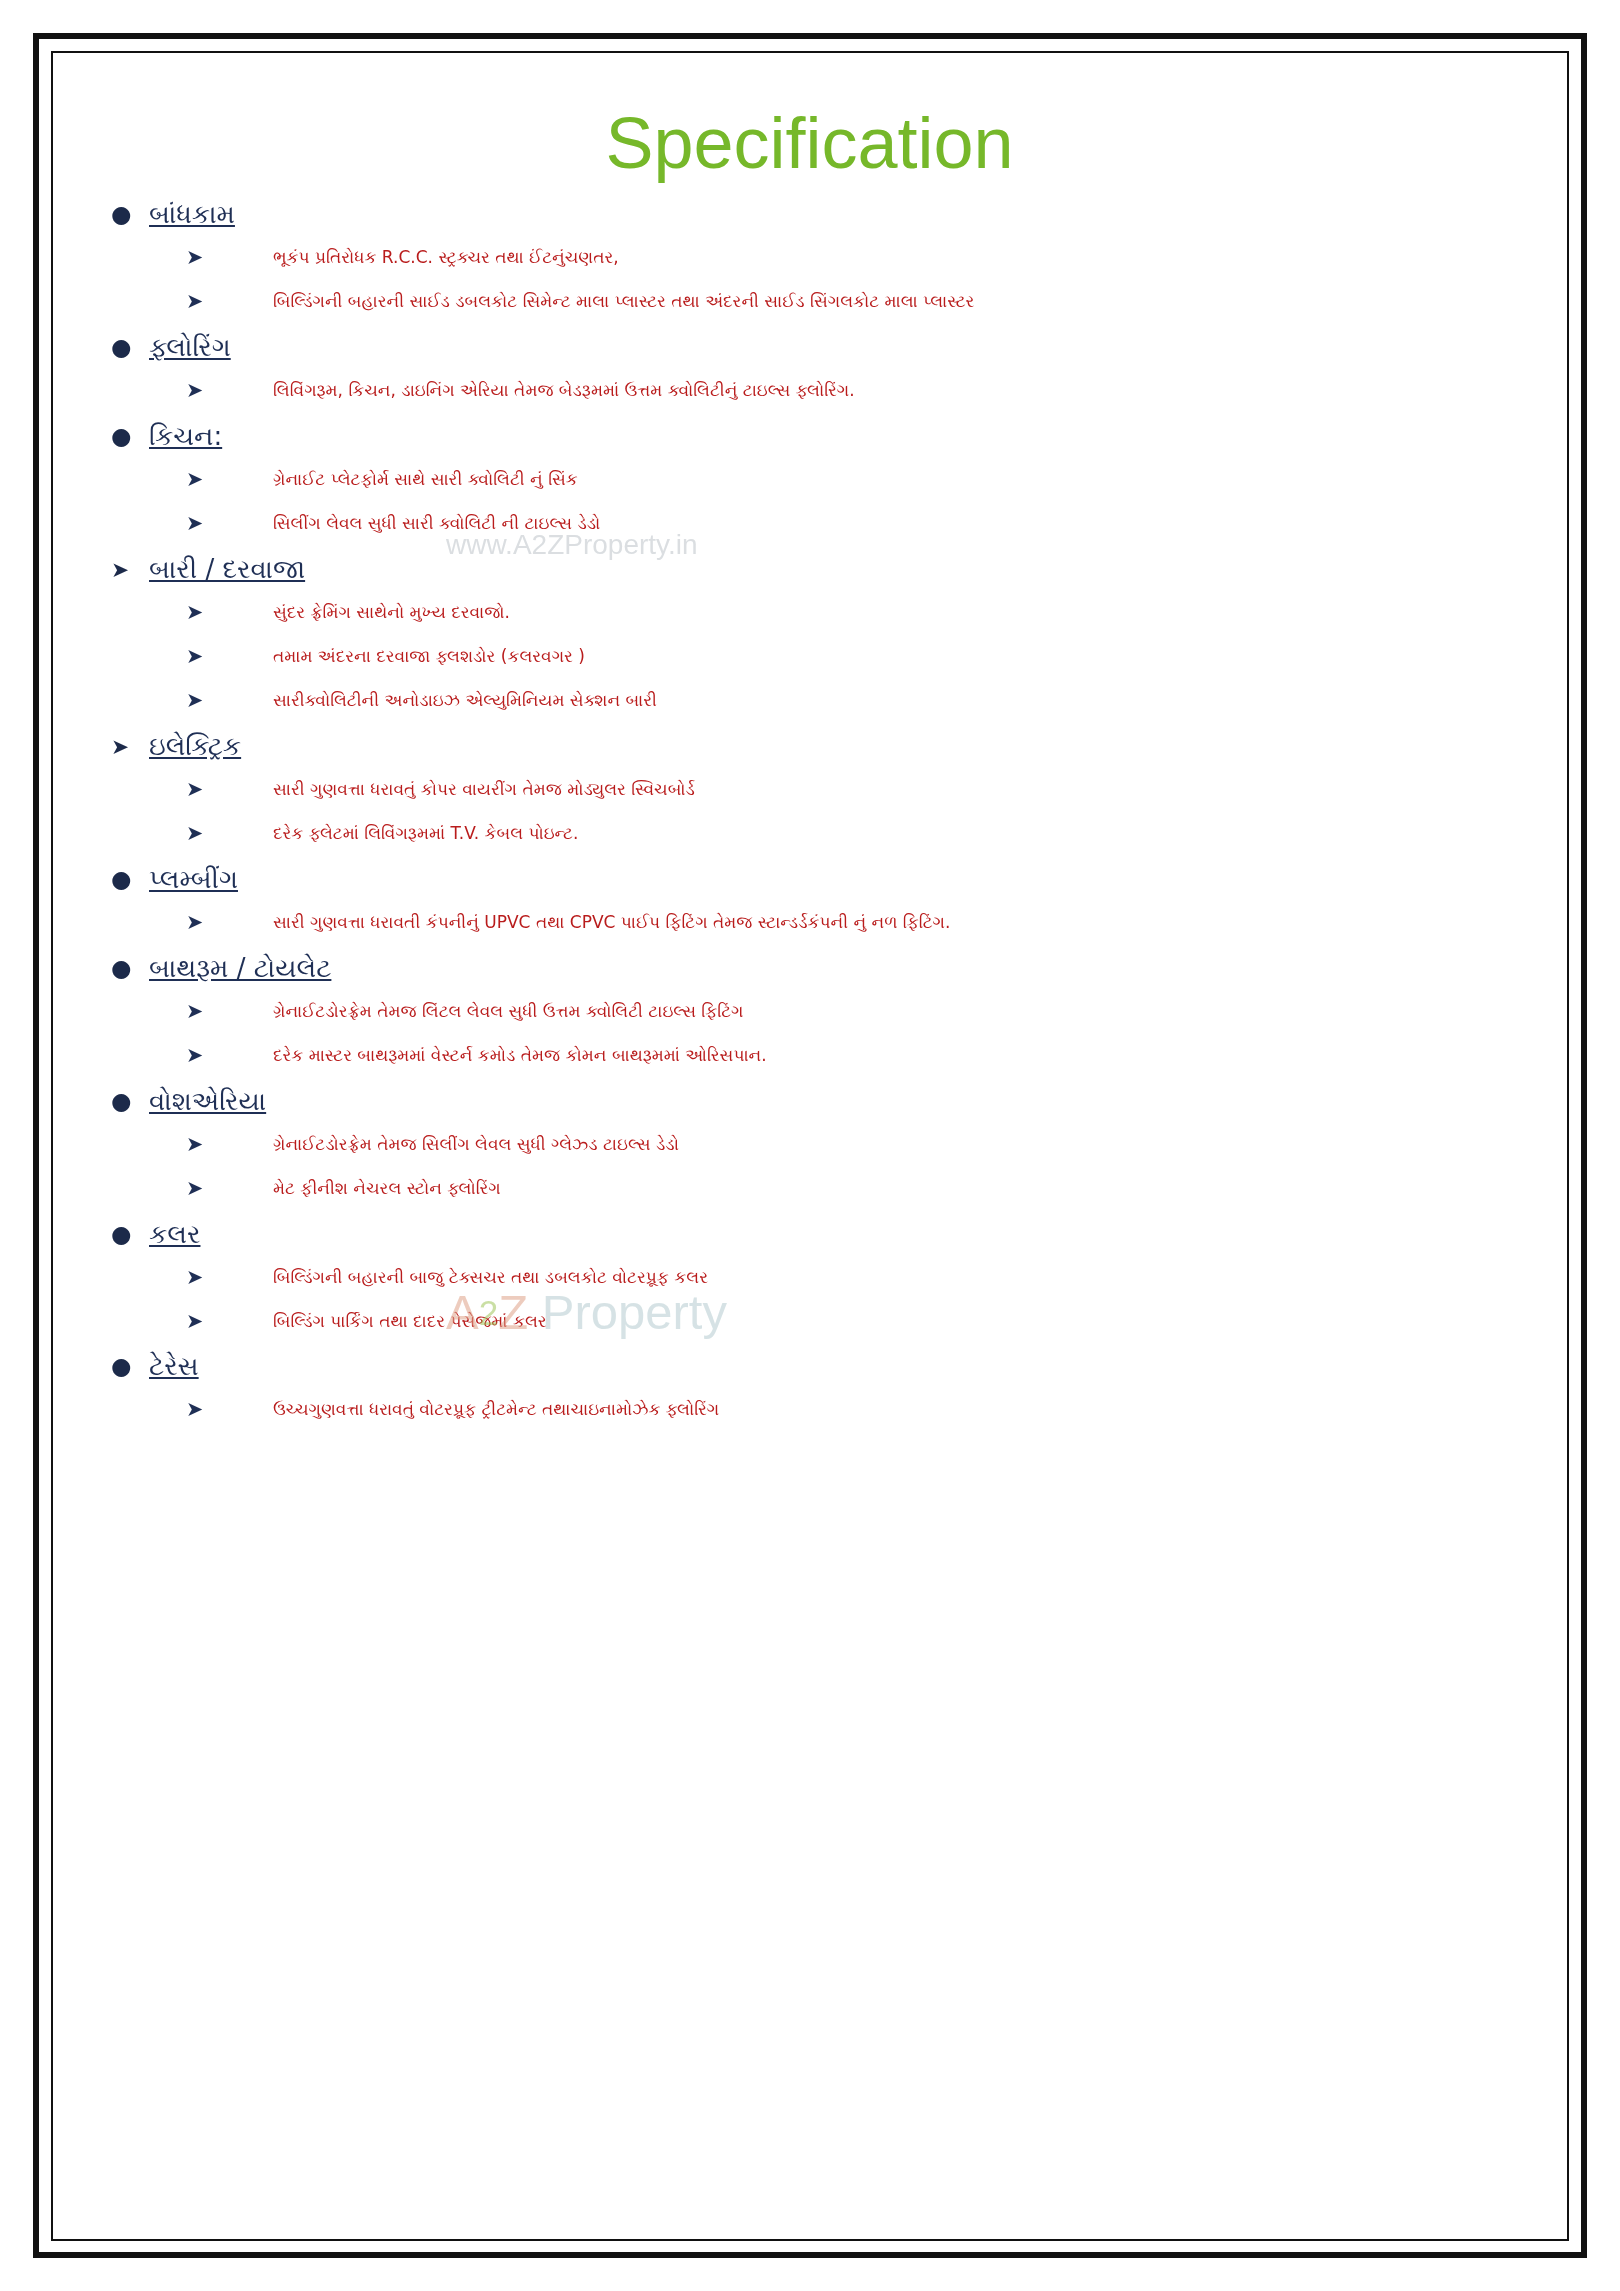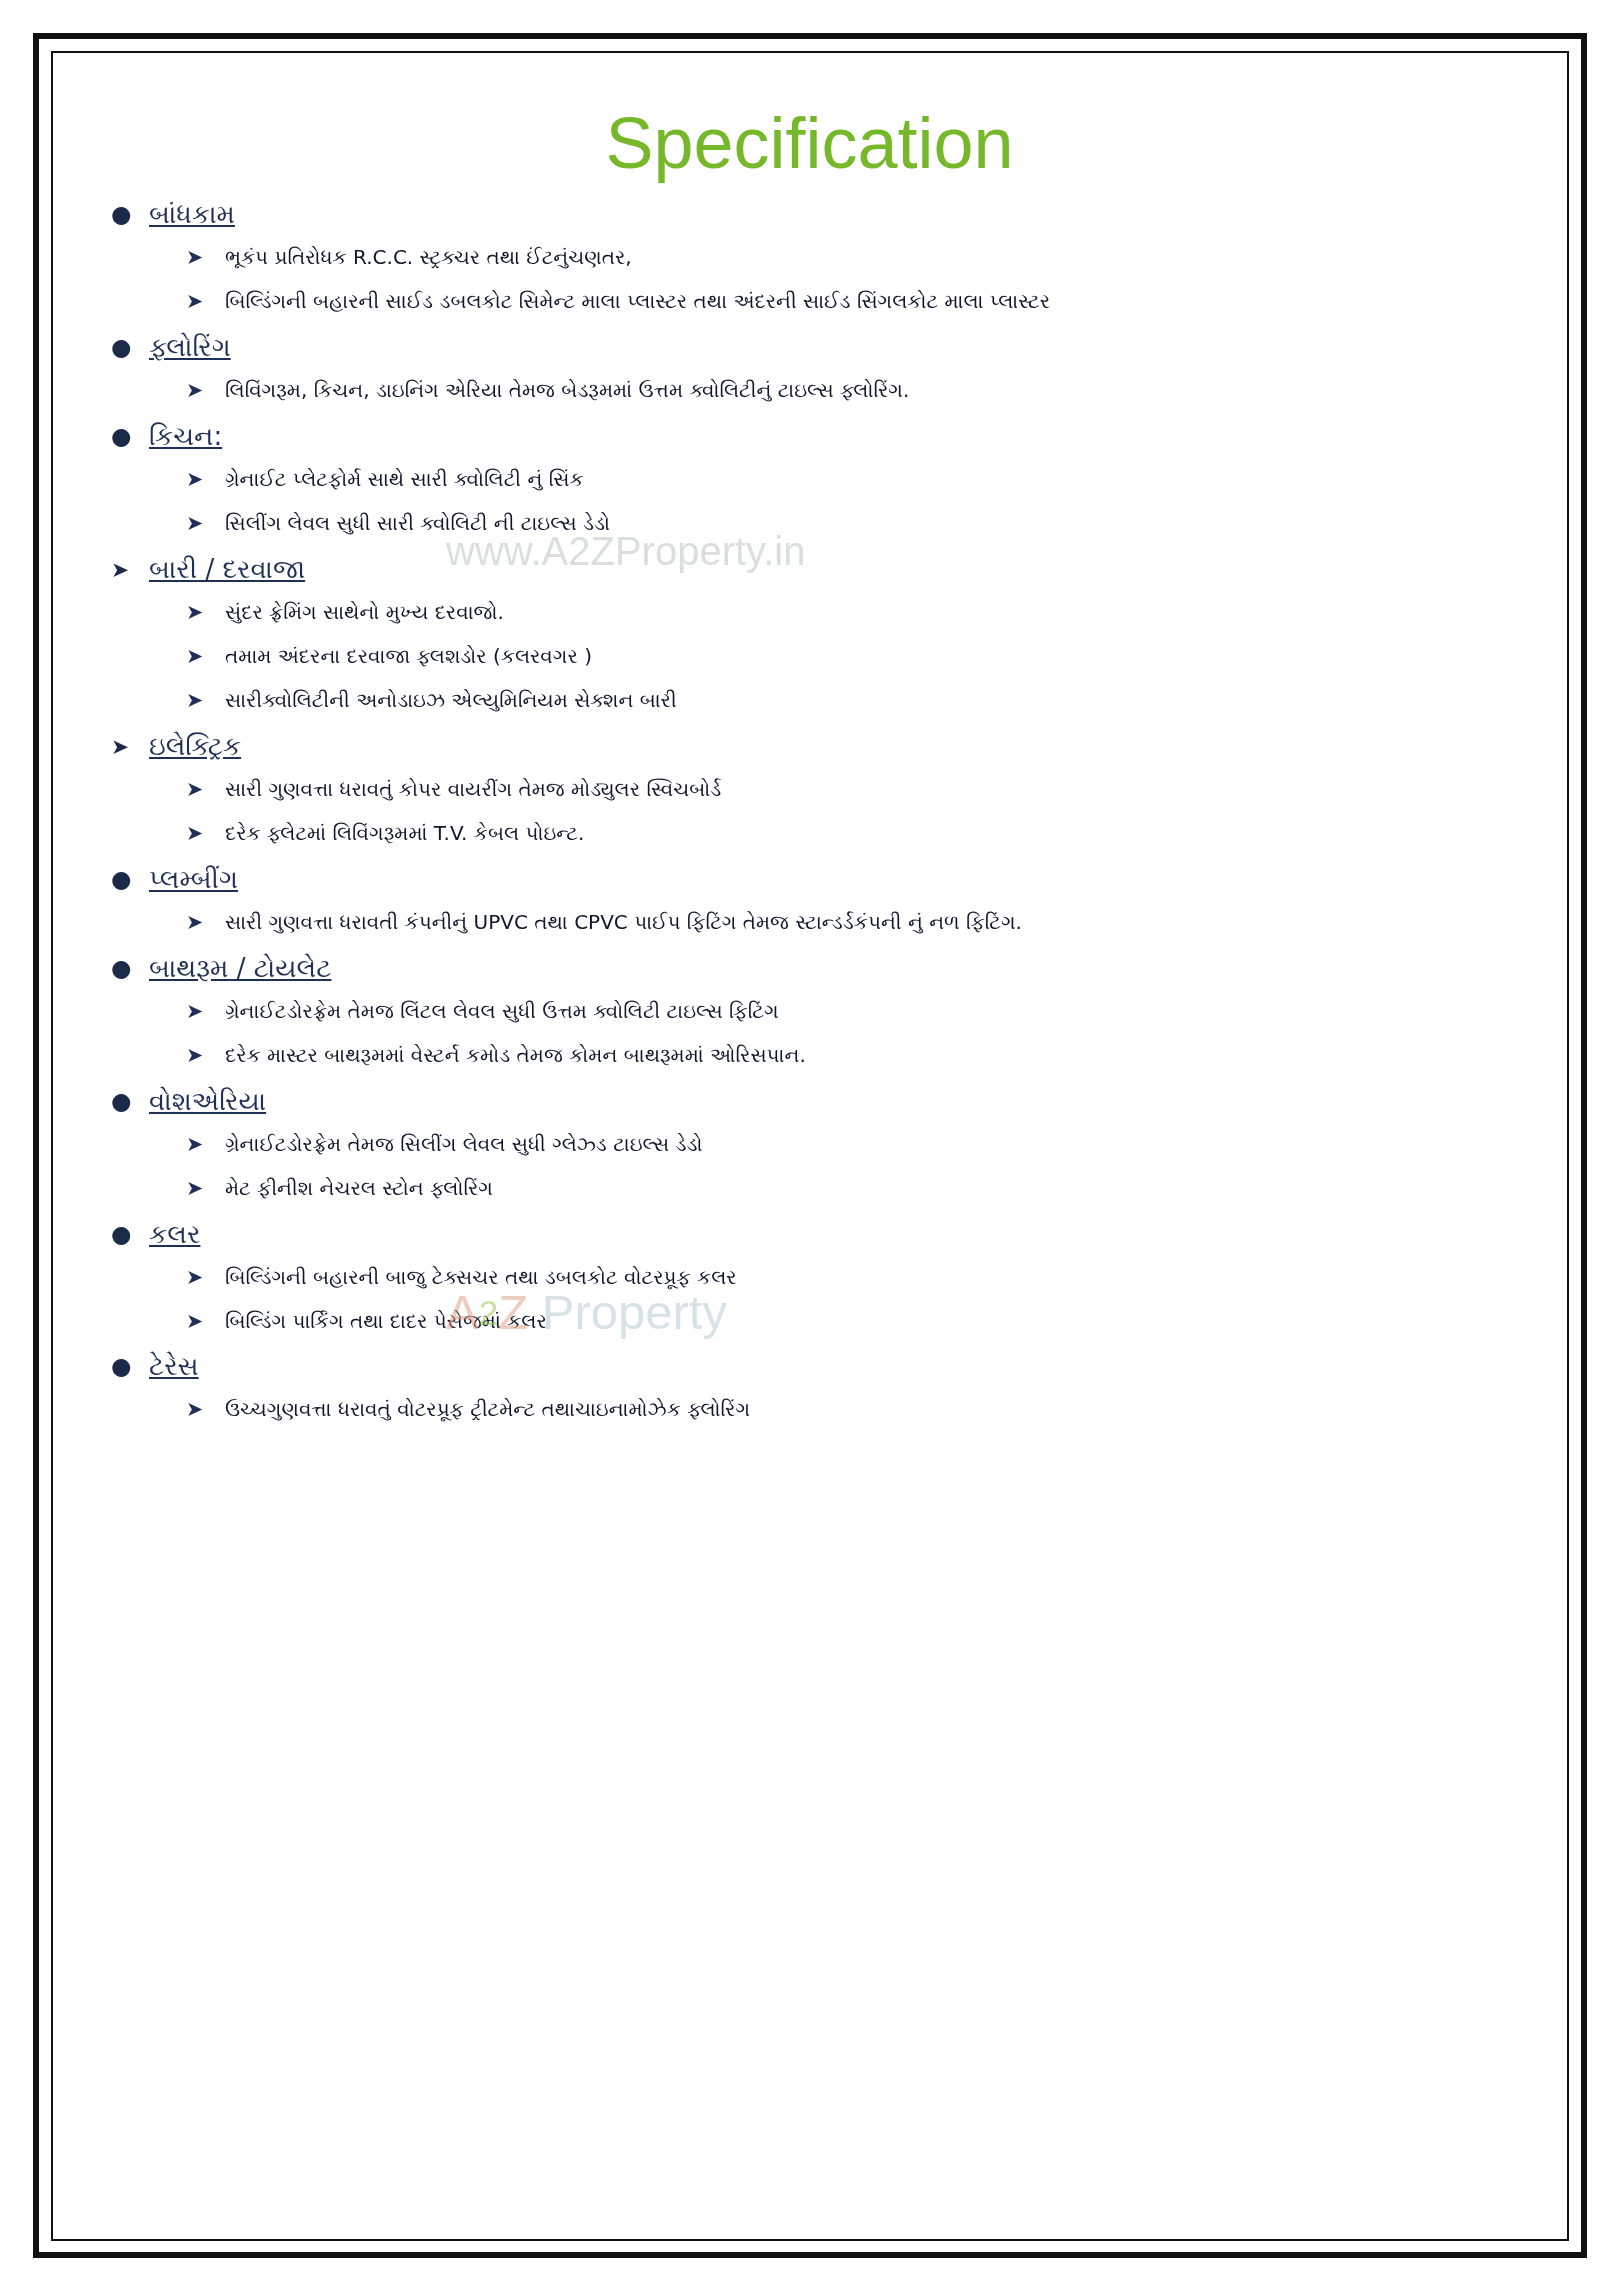--- a/index.html
+++ b/index.html
@@ -96,32 +96,33 @@
   ul.lvl2 > li .sub-arrow {
     position: absolute;
     left: 37px;
     top: 0;
     font-size: 20.6px;
     line-height: 42px;
     color: #1f2f55;
   }
   .l2-text {
     display: block;
-    font-size: 20px;
+    font-size: 17px;
     line-height: 42px;
-    color: #0f172a;
+    color: #b91c1c;
     font-family: "DejaVu Sans", sans-serif;
     max-width: 1304px;
+    margin-left: 48px;
   }
   
   .wm1 {
     position: absolute;
     left: 446px;
     top: 529px;
-    font-size: 40px;
+    font-size: 28px;
     color: #cfd4d8;
     opacity: .75;
     font-family: "Liberation Sans", sans-serif;
     white-space: nowrap;
     pointer-events: none;
   }
   .wm2 {
     position: absolute;
     left: 446px;
     top: 1284px;

